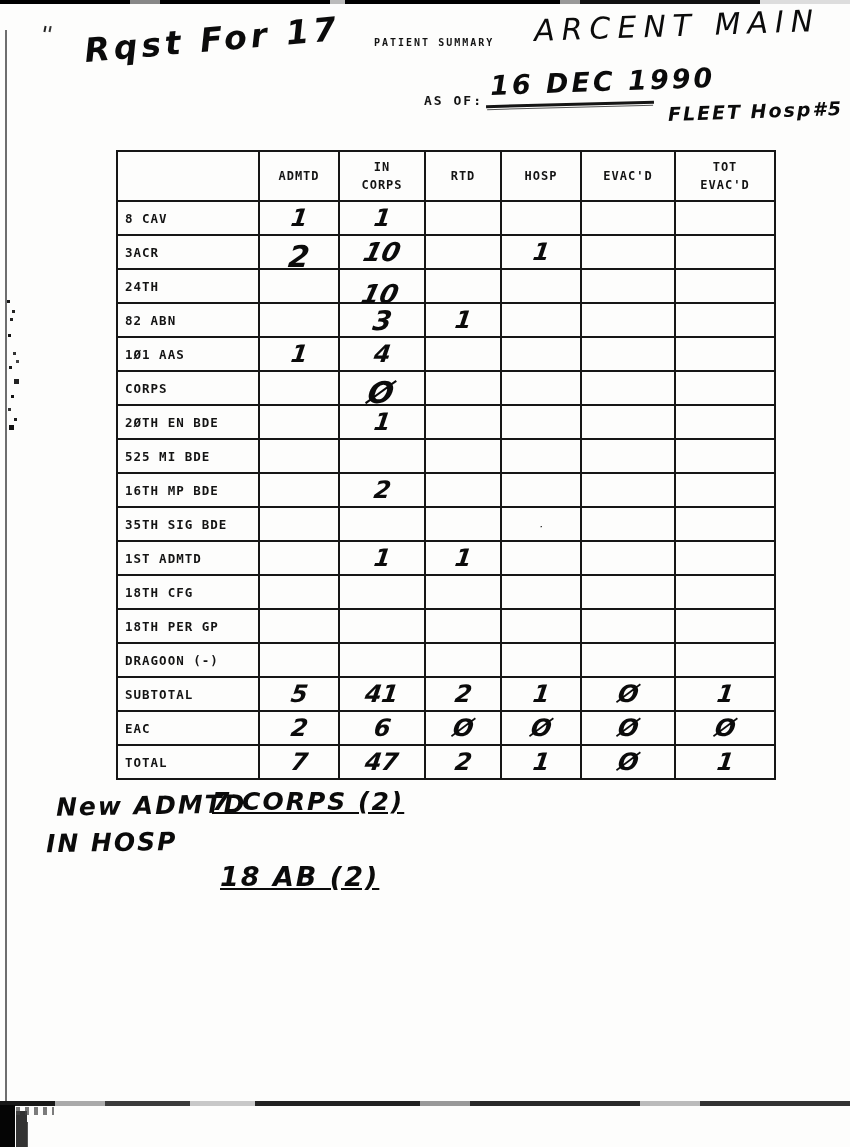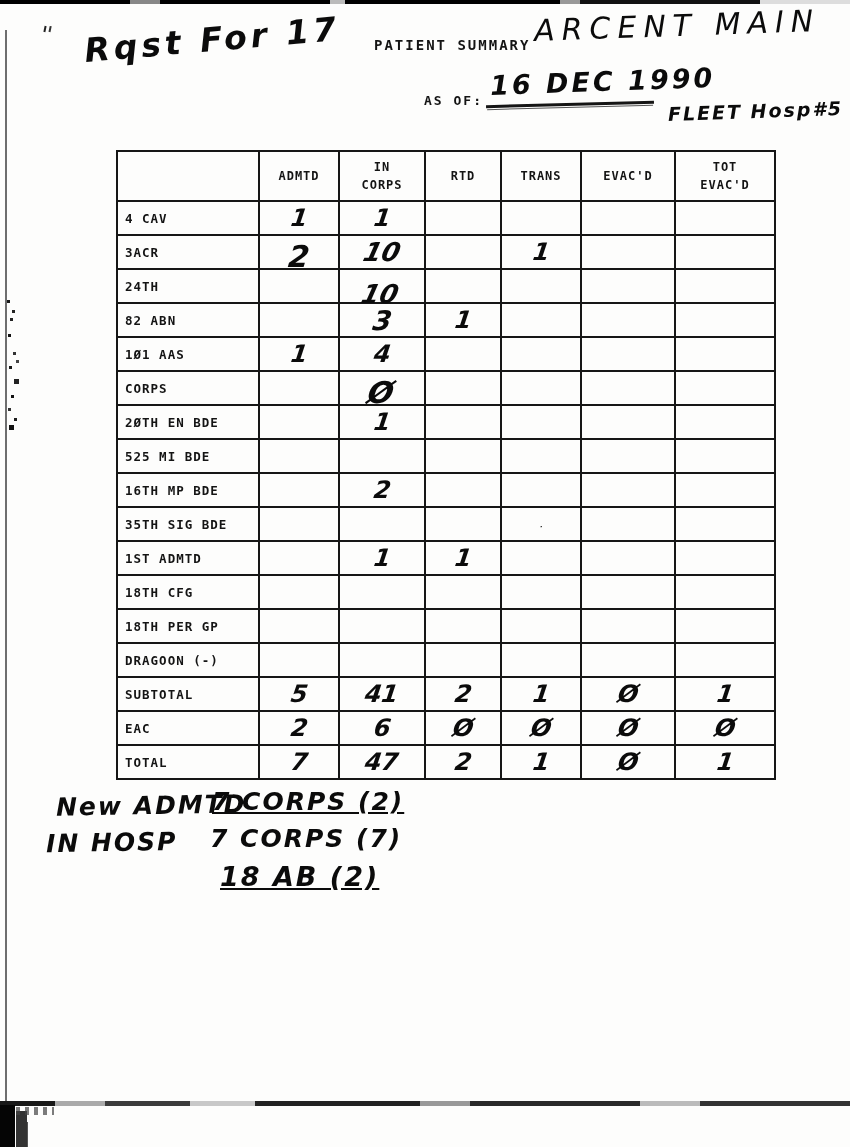--- a/index.html
+++ b/index.html
@@ -23,21 +23,21 @@
     font-family:"DejaVu Sans", sans-serif;
     font-style:italic;
     font-weight:bold;
     color:#0b0b0b;
     white-space:nowrap;
   }
   .abs{position:absolute;}
 
   
   .note-topleft{left:84px;top:20px;font-size:33px;transform:rotate(-5deg);letter-spacing:4px;}
-  .title{left:374px;top:37px;font-size:14px;letter-spacing:2px;}
+  .title{left:374px;top:37px;font-size:10px;letter-spacing:2px;}
   .unit-topright{left:534px;top:8px;font-size:30px;transform:rotate(-2deg);letter-spacing:7px;font-weight:normal;}
   .asof{left:424px;top:93px;font-size:13px;letter-spacing:2px;}
   .date{left:490px;top:66px;font-size:27px;transform:rotate(-2deg);letter-spacing:3px;}
   .date-underline{left:486px;top:103px;width:168px;height:3px;background:#151515;transform:rotate(-1.5deg);box-shadow:0 3px 0 -1px #555;}
   .hosp{left:668px;top:100px;font-size:19px;transform:rotate(-2deg);letter-spacing:2px;}
 
   
   table.ptable{
     position:absolute;left:116px;top:150px;
     border-collapse:collapse;
@@ -142,29 +142,29 @@
         <col style="width:94px">
       <col style="width:100px">
     </colgroup>
     <thead>
         <tr>
           <th></th>
           <th>ADMTD</th>
           <th>IN
 CORPS</th>
           <th>RTD</th>
-          <th>TRANS</th>
+          <th>HOSP</th>
           <th>EVAC'D</th>
           <th>TOT
 EVAC'D</th>
         </tr>
       </thead>
     <tbody>
         <tr data-r="0">
-          <td class="rowlabel">4 CAV</td>
+          <td class="rowlabel">8 CAV</td>
           <td class="val" data-c="1"><span class="hand">1</span></td>
           <td class="val" data-c="2"><span class="hand">1</span></td>
           <td class="val" data-c="3"></td>
           <td class="val" data-c="4"></td>
           <td class="val" data-c="5"></td>
           <td class="val" data-c="6"></td>
         </tr>
         <tr data-r="1">
           <td class="rowlabel">3ACR</td>
           <td class="val" data-c="1"><span class="hand">2</span></td>
@@ -308,16 +308,15 @@
           <td class="val" data-c="4"><span class="hand">1</span></td>
           <td class="val" data-c="5"><span class="hand">Ø</span></td>
           <td class="val" data-c="6"><span class="hand">1</span></td>
         </tr>
       </tbody>
   </table>
 
   <div class="abs hand fnote fn1l">New ADMTD</div>
   <div class="abs hand fnote fn1v">7 CORPS (2)</div>
   <div class="abs hand fnote fn2l">IN HOSP</div>
-  <div class="abs hand fnote fn2v">7 CORPS (7)</div>
   <div class="abs hand fnote fn3v">18 AB (2)</div>
 
 </div>
 
 </body></html>

